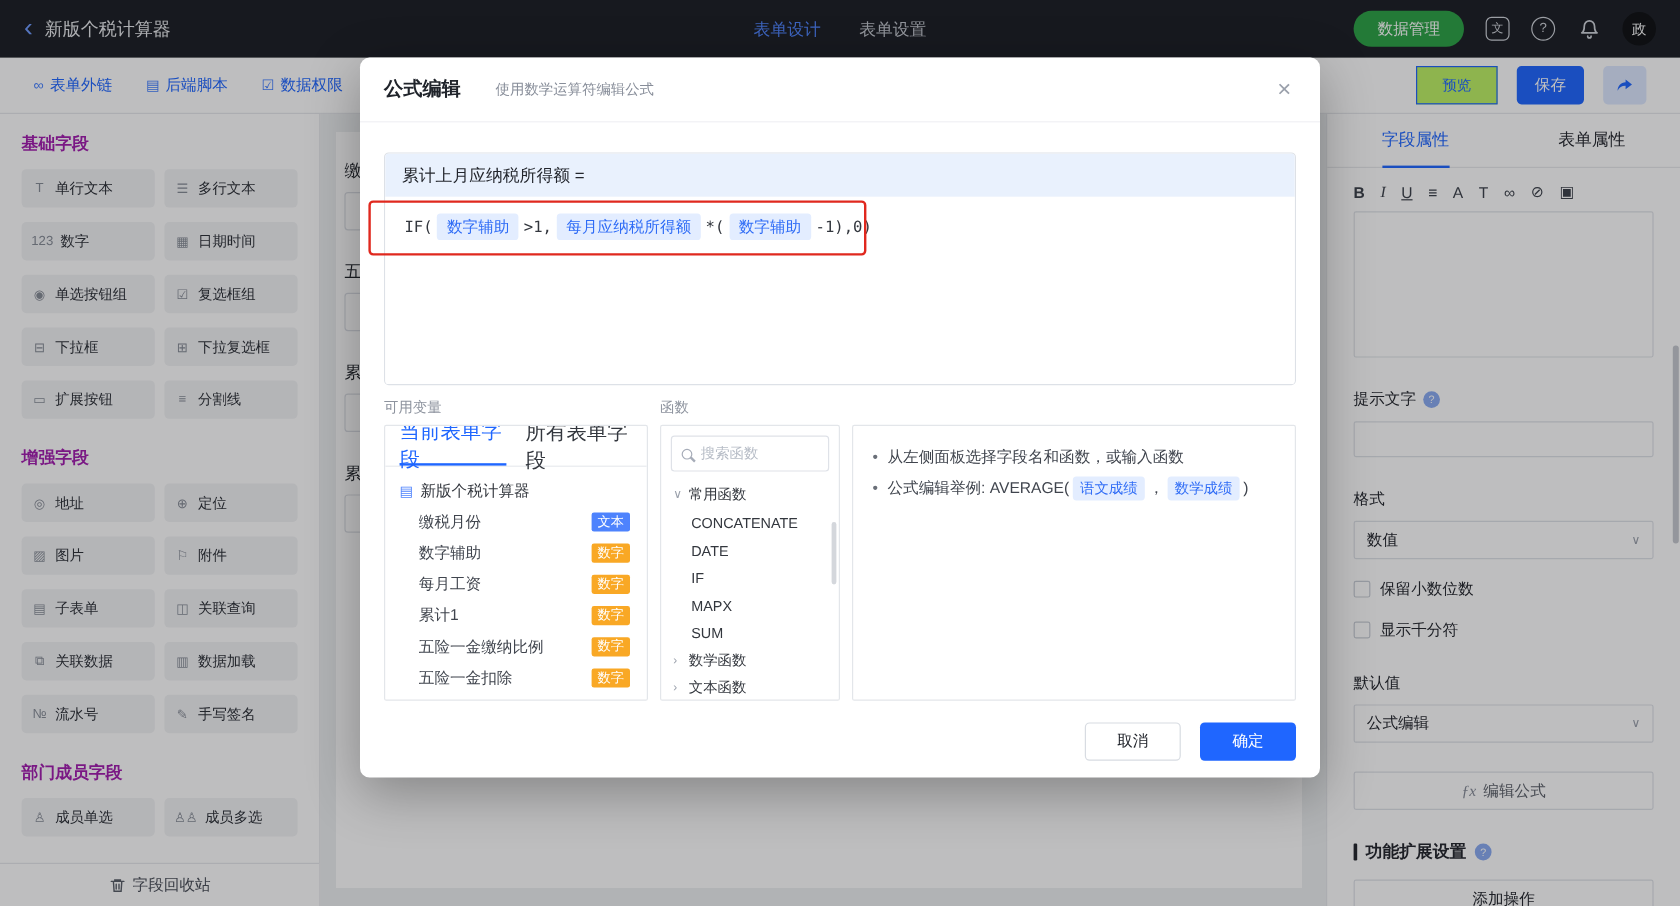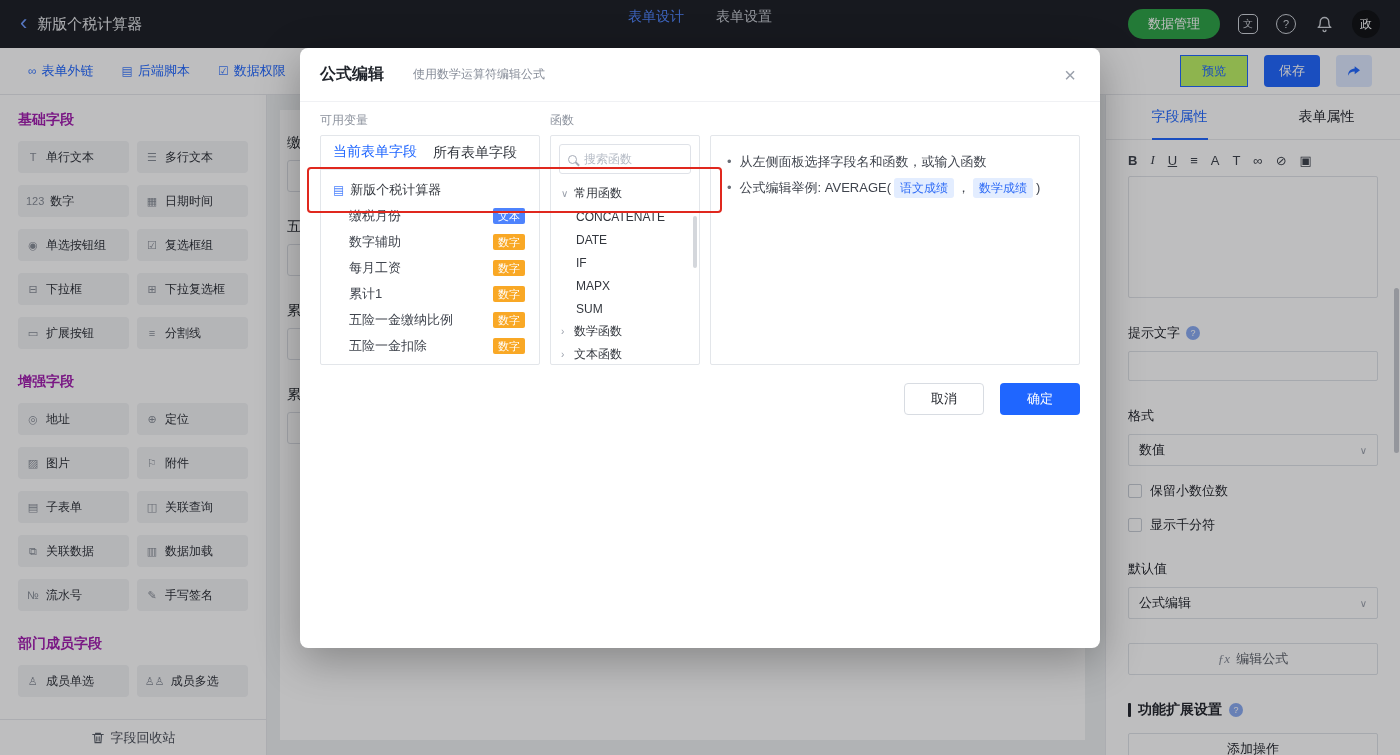--- a/index.html
+++ b/index.html
@@ -5,21 +5,21 @@
   *{margin:0;padding:0;box-sizing:border-box}
   html,body{width:1400px;height:755px;overflow:hidden}
   body{font-family:"Liberation Sans","DejaVu Sans",sans-serif;font-size:13px;color:#23262d;background:#fff}
   .stage{position:relative;width:1400px;height:755px;overflow:hidden;background:#eef0f2}
 
   
   .topbar{position:absolute;left:0;top:0;width:1400px;height:48px;background:#1b1e24;display:flex;align-items:center;padding:0 20px;z-index:5}
   .tb-left{display:flex;align-items:center;gap:10px}
   .back{color:#6f9bff;font-size:22px;line-height:1;cursor:pointer;margin-top:-3px}
   .tb-title{color:#e8eaed;font-size:15px;font-weight:500}
-  .tb-tabs{position:absolute;left:50%;top:0;transform:translateX(-50%);height:34px;display:flex;align-items:center;gap:32px}
+  .tb-tabs{position:absolute;left:50%;top:0;transform:translateX(-50%);height:34px;display:flex;align-items:flex-end;gap:32px}
   .tb-tab{font-size:14px;color:#c3c7cf;cursor:pointer}
   .tb-tab.active{color:#4e83fd;font-weight:500}
   .tb-right{margin-left:auto;display:flex;align-items:center;gap:18px}
   .btn-green{height:30px;padding:0 20px;border:none;border-radius:15px;background:var(--success-green,#2ba245);color:#fff;font-size:13px;cursor:pointer;font-family:inherit}
   .tb-ico{width:20px;height:20px;display:flex;align-items:center;justify-content:center;color:#cfd3da;cursor:pointer}
   .tb-ico.boxed{border:1.5px solid #cfd3da;border-radius:5px;font-size:10px}
   .tb-ico.round{border:1.5px solid #cfd3da;border-radius:50%;font-size:11px}
   .avatar{width:28px;height:28px;border-radius:50%;background:#0e1013;color:#fff;font-size:12px;display:flex;align-items:center;justify-content:center;cursor:pointer}
 
   
@@ -93,21 +93,21 @@
   .fpill.small{font-size:12px;padding:1px 6px;margin:0 3px}
   .panel-labels{display:flex;margin:10px 0 6px}
   .panel-labels span{font-size:12px;color:#8d939e}
   .pl-1{width:230px}
   .panels{display:flex;gap:10px;height:230px}
   .panel{border:1px solid #e3e6ea;border-radius:2px;background:#fff;overflow:hidden;position:relative}
   .vars{width:220px}
   .fns{width:150px}
   .help{flex:1;padding:13px 16px}
   .v-tabs{height:34px;display:flex;align-items:center;gap:16px;padding:0 12px;border-bottom:1px solid #e8eaee}
-  .v-tab{font-size:14px;color:#33373e;cursor:pointer;height:100%;display:flex;align-items:center}
+  .v-tab{font-size:17px;color:#33373e;cursor:pointer;height:100%;display:flex;align-items:center}
   .v-tab.active{color:var(--primary,#1f66ff);border-bottom:2px solid var(--primary,#1f66ff);font-weight:500}
   .v-list{padding:7px 0}
   .v-form{display:flex;align-items:center;gap:6px;padding:4px 12px;font-size:13px;color:#33373e}
   .v-form .doc{color:#4e83fd;font-size:12px}
   .v-row{display:flex;align-items:center;justify-content:space-between;padding:4px 14px 4px 28px;cursor:pointer}
   .v-name{font-size:13px;color:#40454e;white-space:nowrap;overflow:hidden}
   .tag{font-size:11px;color:#fff;height:16px;line-height:16px;padding:0 5px;border-radius:2px;flex:none;margin-left:6px}
   .tag.blue{background:var(--tag-blue,#4e83fd)}
   .tag.orange{background:var(--tag-orange,#f9a825)}
   .srch{margin:8px;height:30px;border:1px solid #dfe2e8;border-radius:3px;display:flex;align-items:center;gap:7px;padding:0 8px}
@@ -381,20 +381,26 @@
 
   <div class="overlay"></div>
 
   <div class="modal">
     <div class="m-head">
       <span class="m-title">公式编辑</span>
       <span class="m-sub">使用数学运算符编辑公式</span>
       <span class="m-close">×</span>
     </div>
     <div class="m-body">
+      <div class="editor">
+        <div class="ed-target">累计上月应纳税所得额 =</div>
+        <div class="ed-content">
+          <span class="ftok">IF(</span><span class="fpill">数字辅助</span><span class="ftok">&gt;1,</span><span class="fpill">每月应纳税所得额</span><span class="ftok">*(</span><span class="fpill">数字辅助</span><span class="ftok">-1),0)</span>
+        </div>
+      </div>
 
       <div class="panel-labels">
         <span class="pl-1">可用变量</span>
         <span>函数</span>
       </div>
 
       <div class="panels">
         <div class="panel vars">
           <div class="v-tabs">
             <span class="v-tab active">当前表单字段</span>

